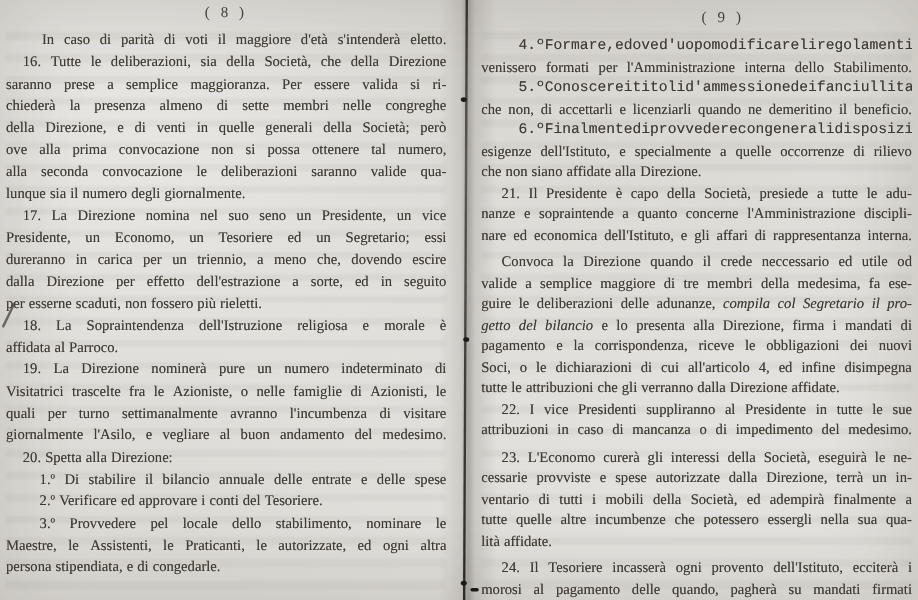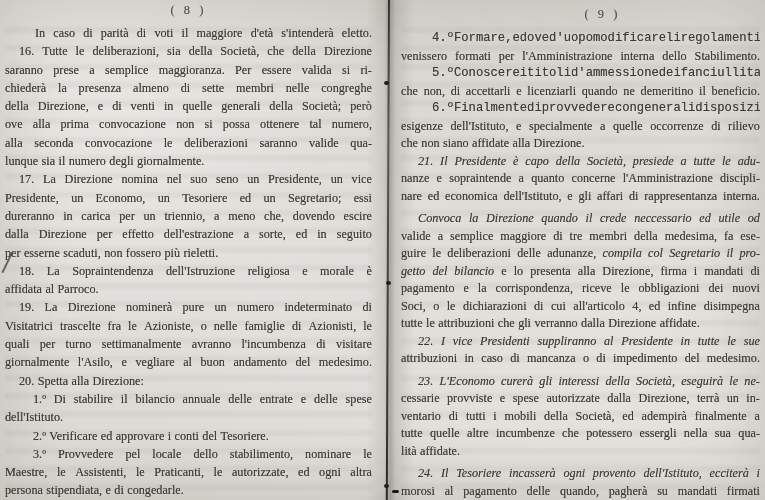--- a/index.html
+++ b/index.html
@@ -46,21 +46,21 @@
     font-size:12.2px;
     line-height:var(--lh);
     display:flex;justify-content:flex-start;gap:3.4px;
     overflow:hidden;white-space:nowrap;
     text-shadow:0 0 .4px rgba(62,56,46,.55);
   }
   .line.j{justify-content:space-between;gap:0;}
   .line .it{font-style:italic;}
   .ind-open{padding-left:30px;}
   .ind-para{padding-left:14px;}
-  .page.right .ind-para{padding-left:17px;font-style:italic;}
+  .page.right .ind-para{padding-left:17px;}
   .ind-item{padding-left:28px;}
   .page.right .ind-item{padding-left:31px;font-family:Liberation Mono, monospace;}
   .gap{margin-top:5px;}
 
   
   .gutter{
     position:absolute;top:0;left:366px;width:48px;height:500px;pointer-events:none;
     background:linear-gradient(90deg,
       rgba(0,0,0,0) 0%, rgba(86,80,70,.14) 38%,
       rgba(52,48,42,.30) 49%, rgba(52,48,42,.30) 51%,
@@ -313,23 +313,20 @@
           <span>stabilire</span>
           <span>il</span>
           <span>bilancio</span>
           <span>annuale</span>
           <span>delle</span>
           <span>entrate</span>
           <span>e</span>
           <span>delle</span>
           <span>spese</span>
         </div>
-        <div class="line">
-          <span>dell'Istituto.</span>
-        </div>
         <div class="line ind-item">
           <span>2.º</span>
           <span>Verificare</span>
           <span>ed</span>
           <span>approvare</span>
           <span>i</span>
           <span>conti</span>
           <span>del</span>
           <span>Tesoriere.</span>
         </div>

